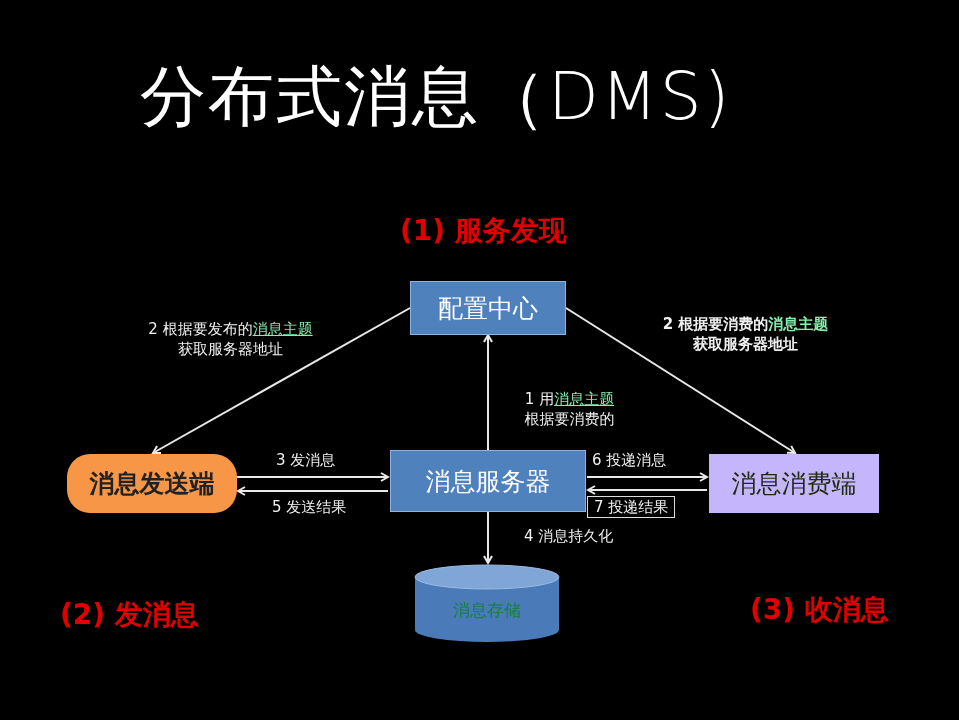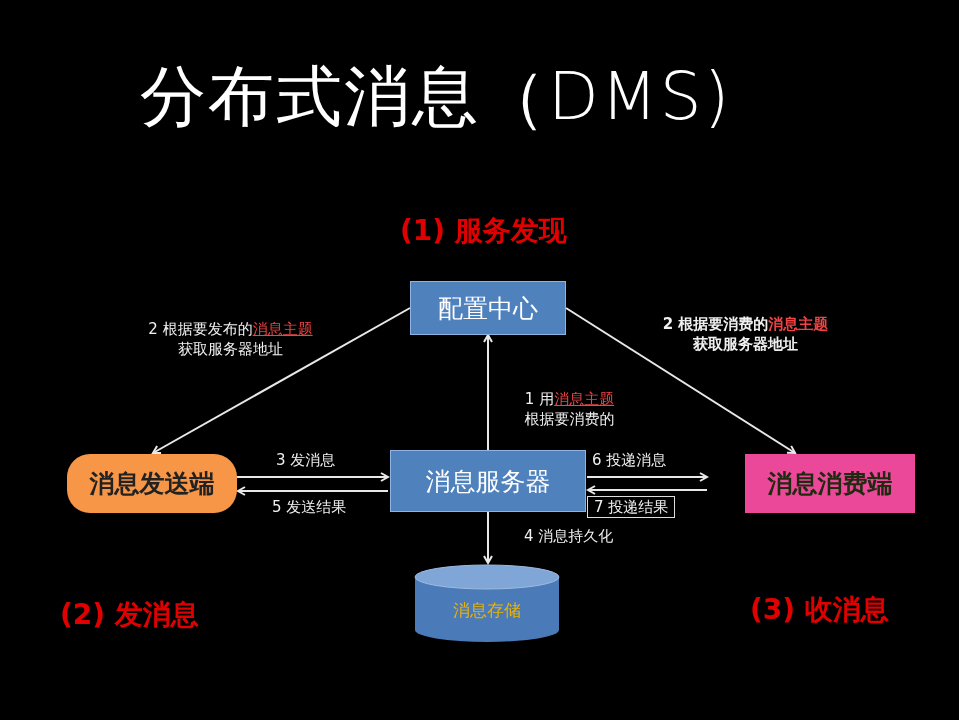--- a/index.html
+++ b/index.html
@@ -4,24 +4,24 @@
 <style>
   html, body { margin:0; padding:0; background:#000; }
   body { width:959px; height:720px; position:relative; overflow:hidden;
          font-family:"DejaVu Sans", "Liberation Sans", sans-serif; color:#fff; }
   .abs { position:absolute; }
   .title { left:140px; top:52px; font-size:66px; font-weight:200; letter-spacing:2px; white-space:nowrap; line-height:90px; }
   .red-heading { color:#e00000; font-size:28px; font-weight:bold; white-space:nowrap; }
   .box { display:flex; align-items:center; justify-content:center; font-size:25px; white-space:nowrap; box-sizing:border-box; }
   .box-blue { background:#4f81bd; border:1px solid #8eb4e3; color:#fff; }
   .box-orange { background:#f79646; color:#222; font-weight:bold;border-radius:23px; }
-  .box-green { background:#ec4899; color:#1f2a10; font-weight:bold;margin-left:36px; }
+  .box-green { background:#c4b5fd; color:#1f2a10; font-weight:normal; }
   .label { font-size:15px; white-space:nowrap; color:#f0f0f0; line-height:20px; text-align:center; }
   .bold { font-weight:bold; }
-  .hl { color:#ef4444; }
+  .hl { color:#86efac; }
   .outlined { border:1px solid #ddd; padding:0 6px; }
   svg.lines { position:absolute; left:0; top:0; }
 </style>
 </head>
 <body>
 
 <div class="abs title">分布式消息（DMS)</div>
 
 <div class="abs red-heading" style="left:400px; top:212px;">(1) 服务发现</div>
 <div class="abs red-heading" style="left:60px; top:596px;">(2) 发消息</div>
@@ -57,21 +57,21 @@
 </div>
 
 <div class="abs box box-orange" style="left:67px; top:454px; width:170px; height:59px;">
   <span>消息发送端</span>
 </div>
 
 <div class="abs box box-green" style="left:709px; top:454px; width:170px; height:59px;">
   <span>消息消费端</span>
 </div>
 
-<div class="abs box" style="left:415px; top:590px; width:144px; height:40px; color:#eab308; font-size:17px;">
+<div class="abs box" style="left:415px; top:590px; width:144px; height:40px; color:#15803d; font-size:17px;">
   <span>消息存储</span>
 </div>
 
 <div class="abs label" style="left:128px; top:319px; width:205px;">
   <div><span>2 根据要发布的</span><span class="hl" style="text-decoration:underline;">消息主题</span></div>
   <div>获取服务器地址</div>
 </div>
 
 <div class="abs label bold" style="left:643px; top:314px; width:205px;">
   <div><span>2 根据要消费的</span><span class="hl">消息主题</span></div>

